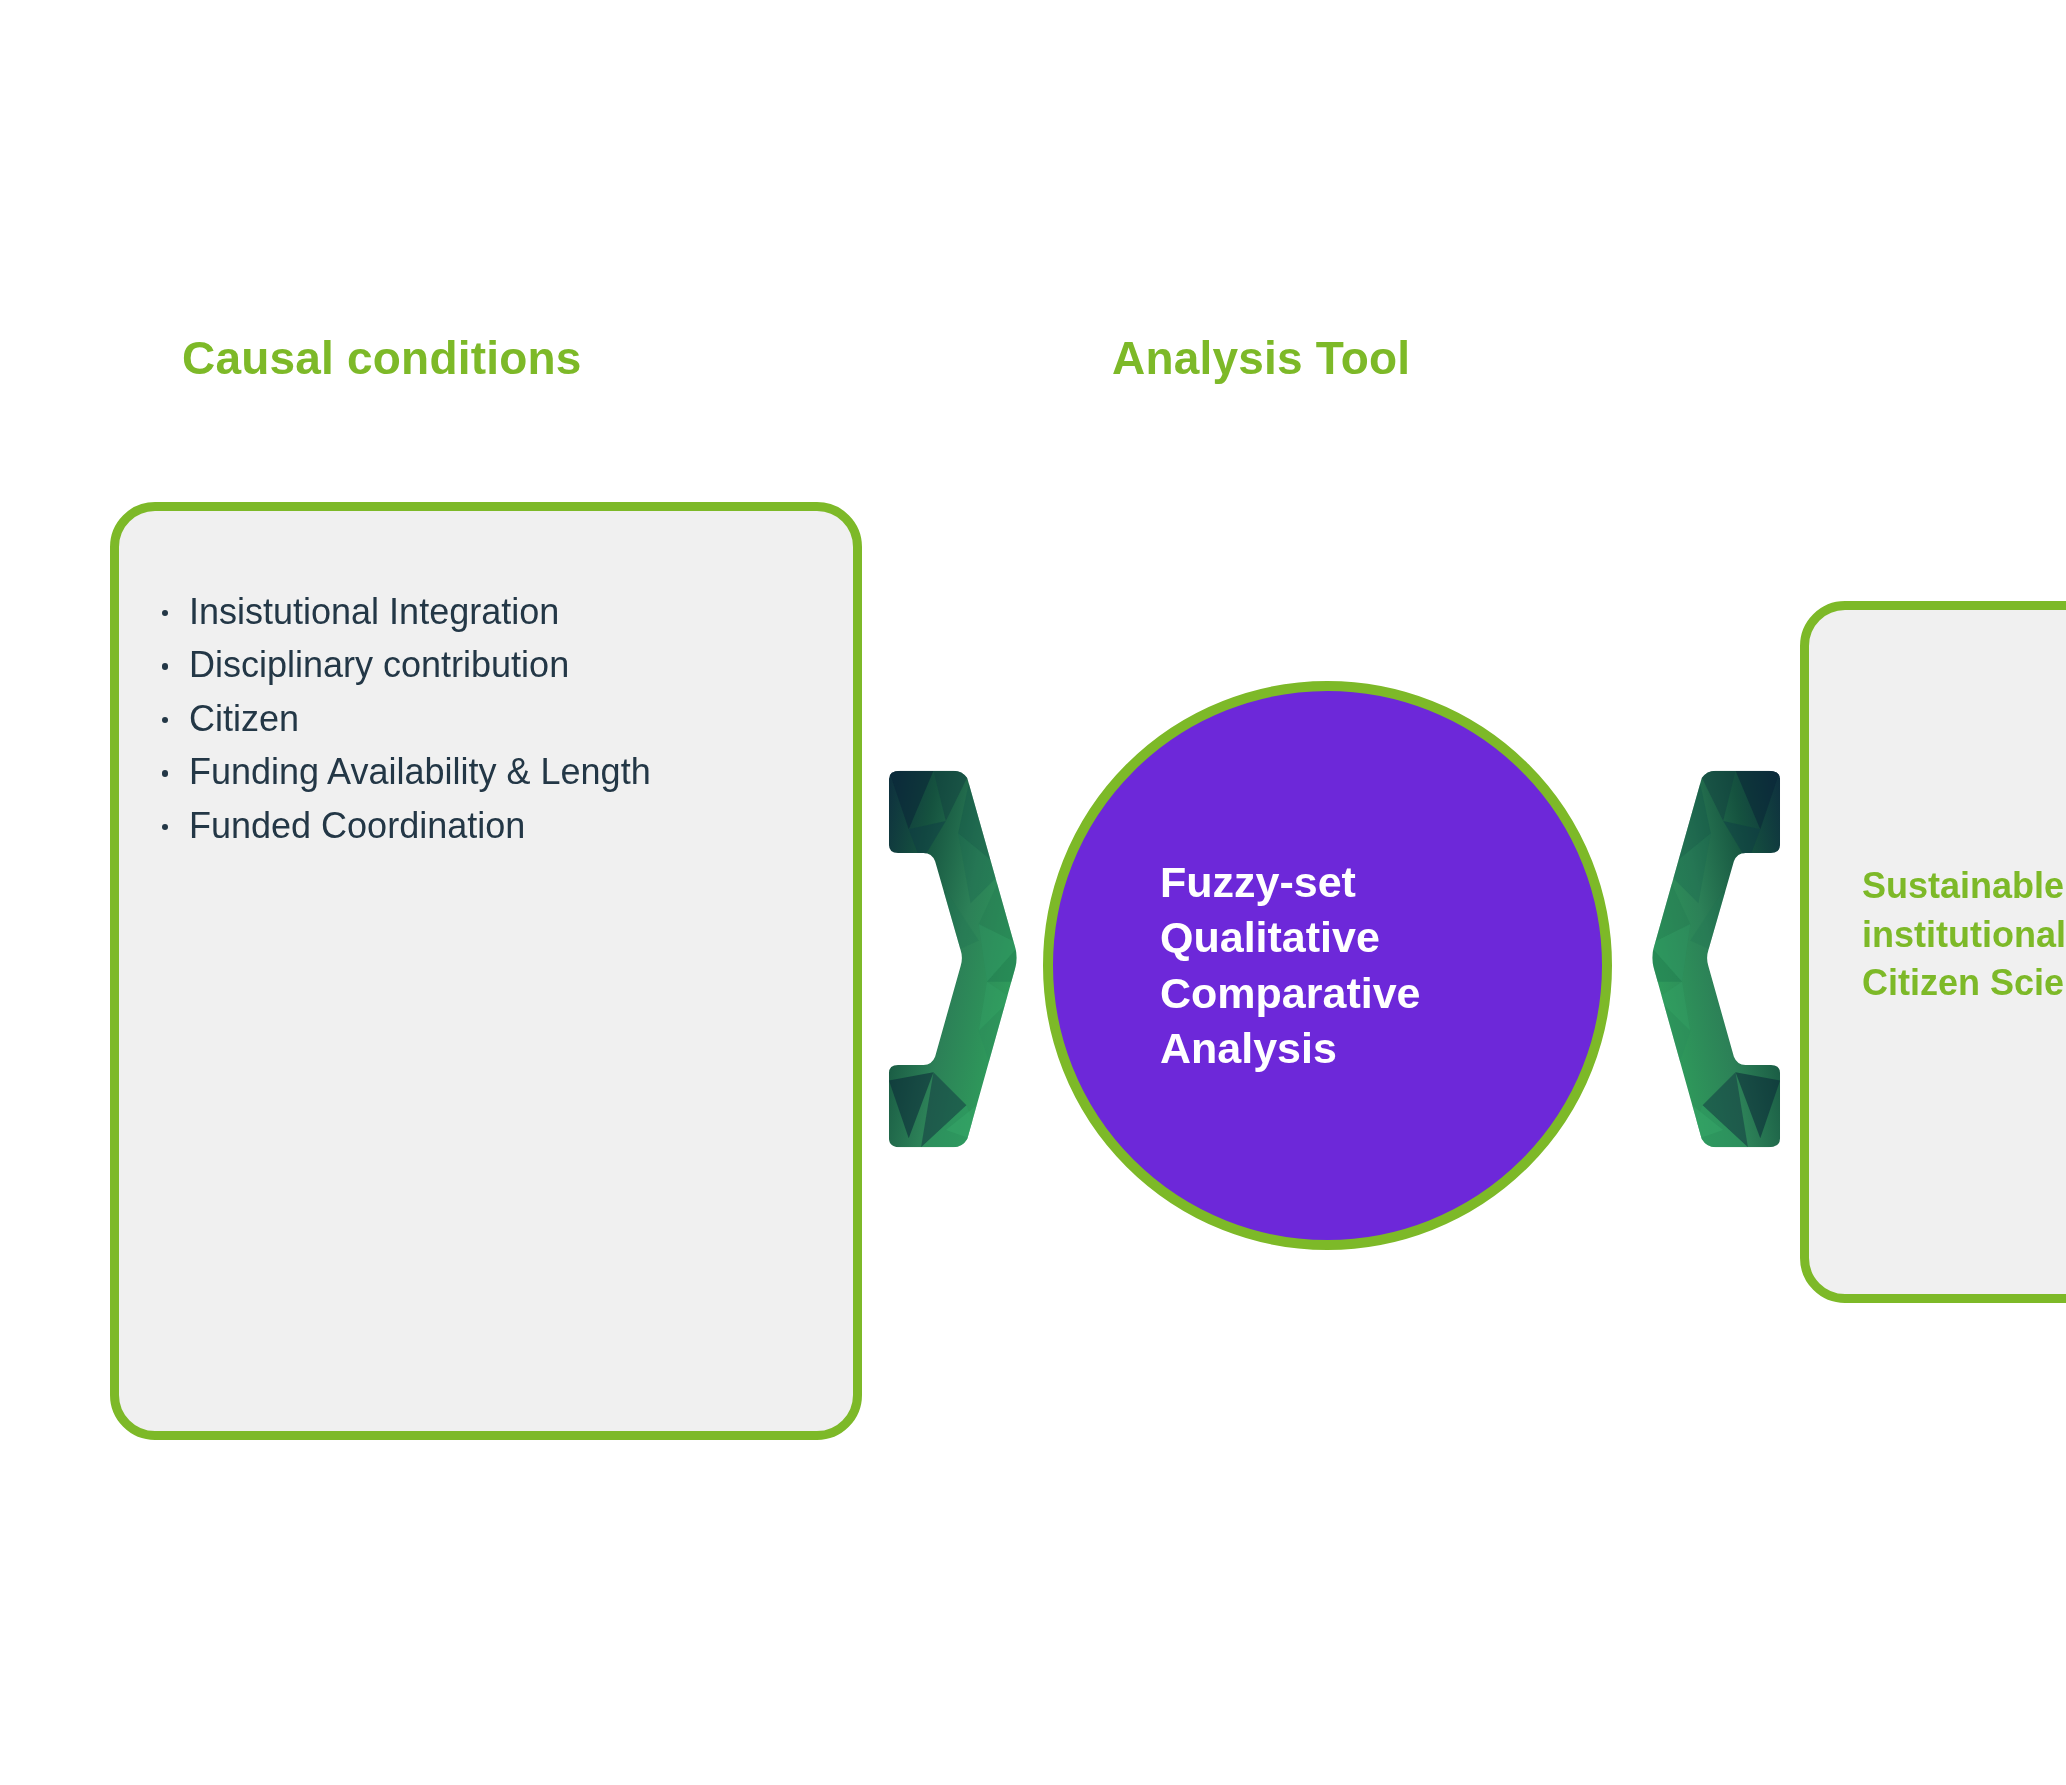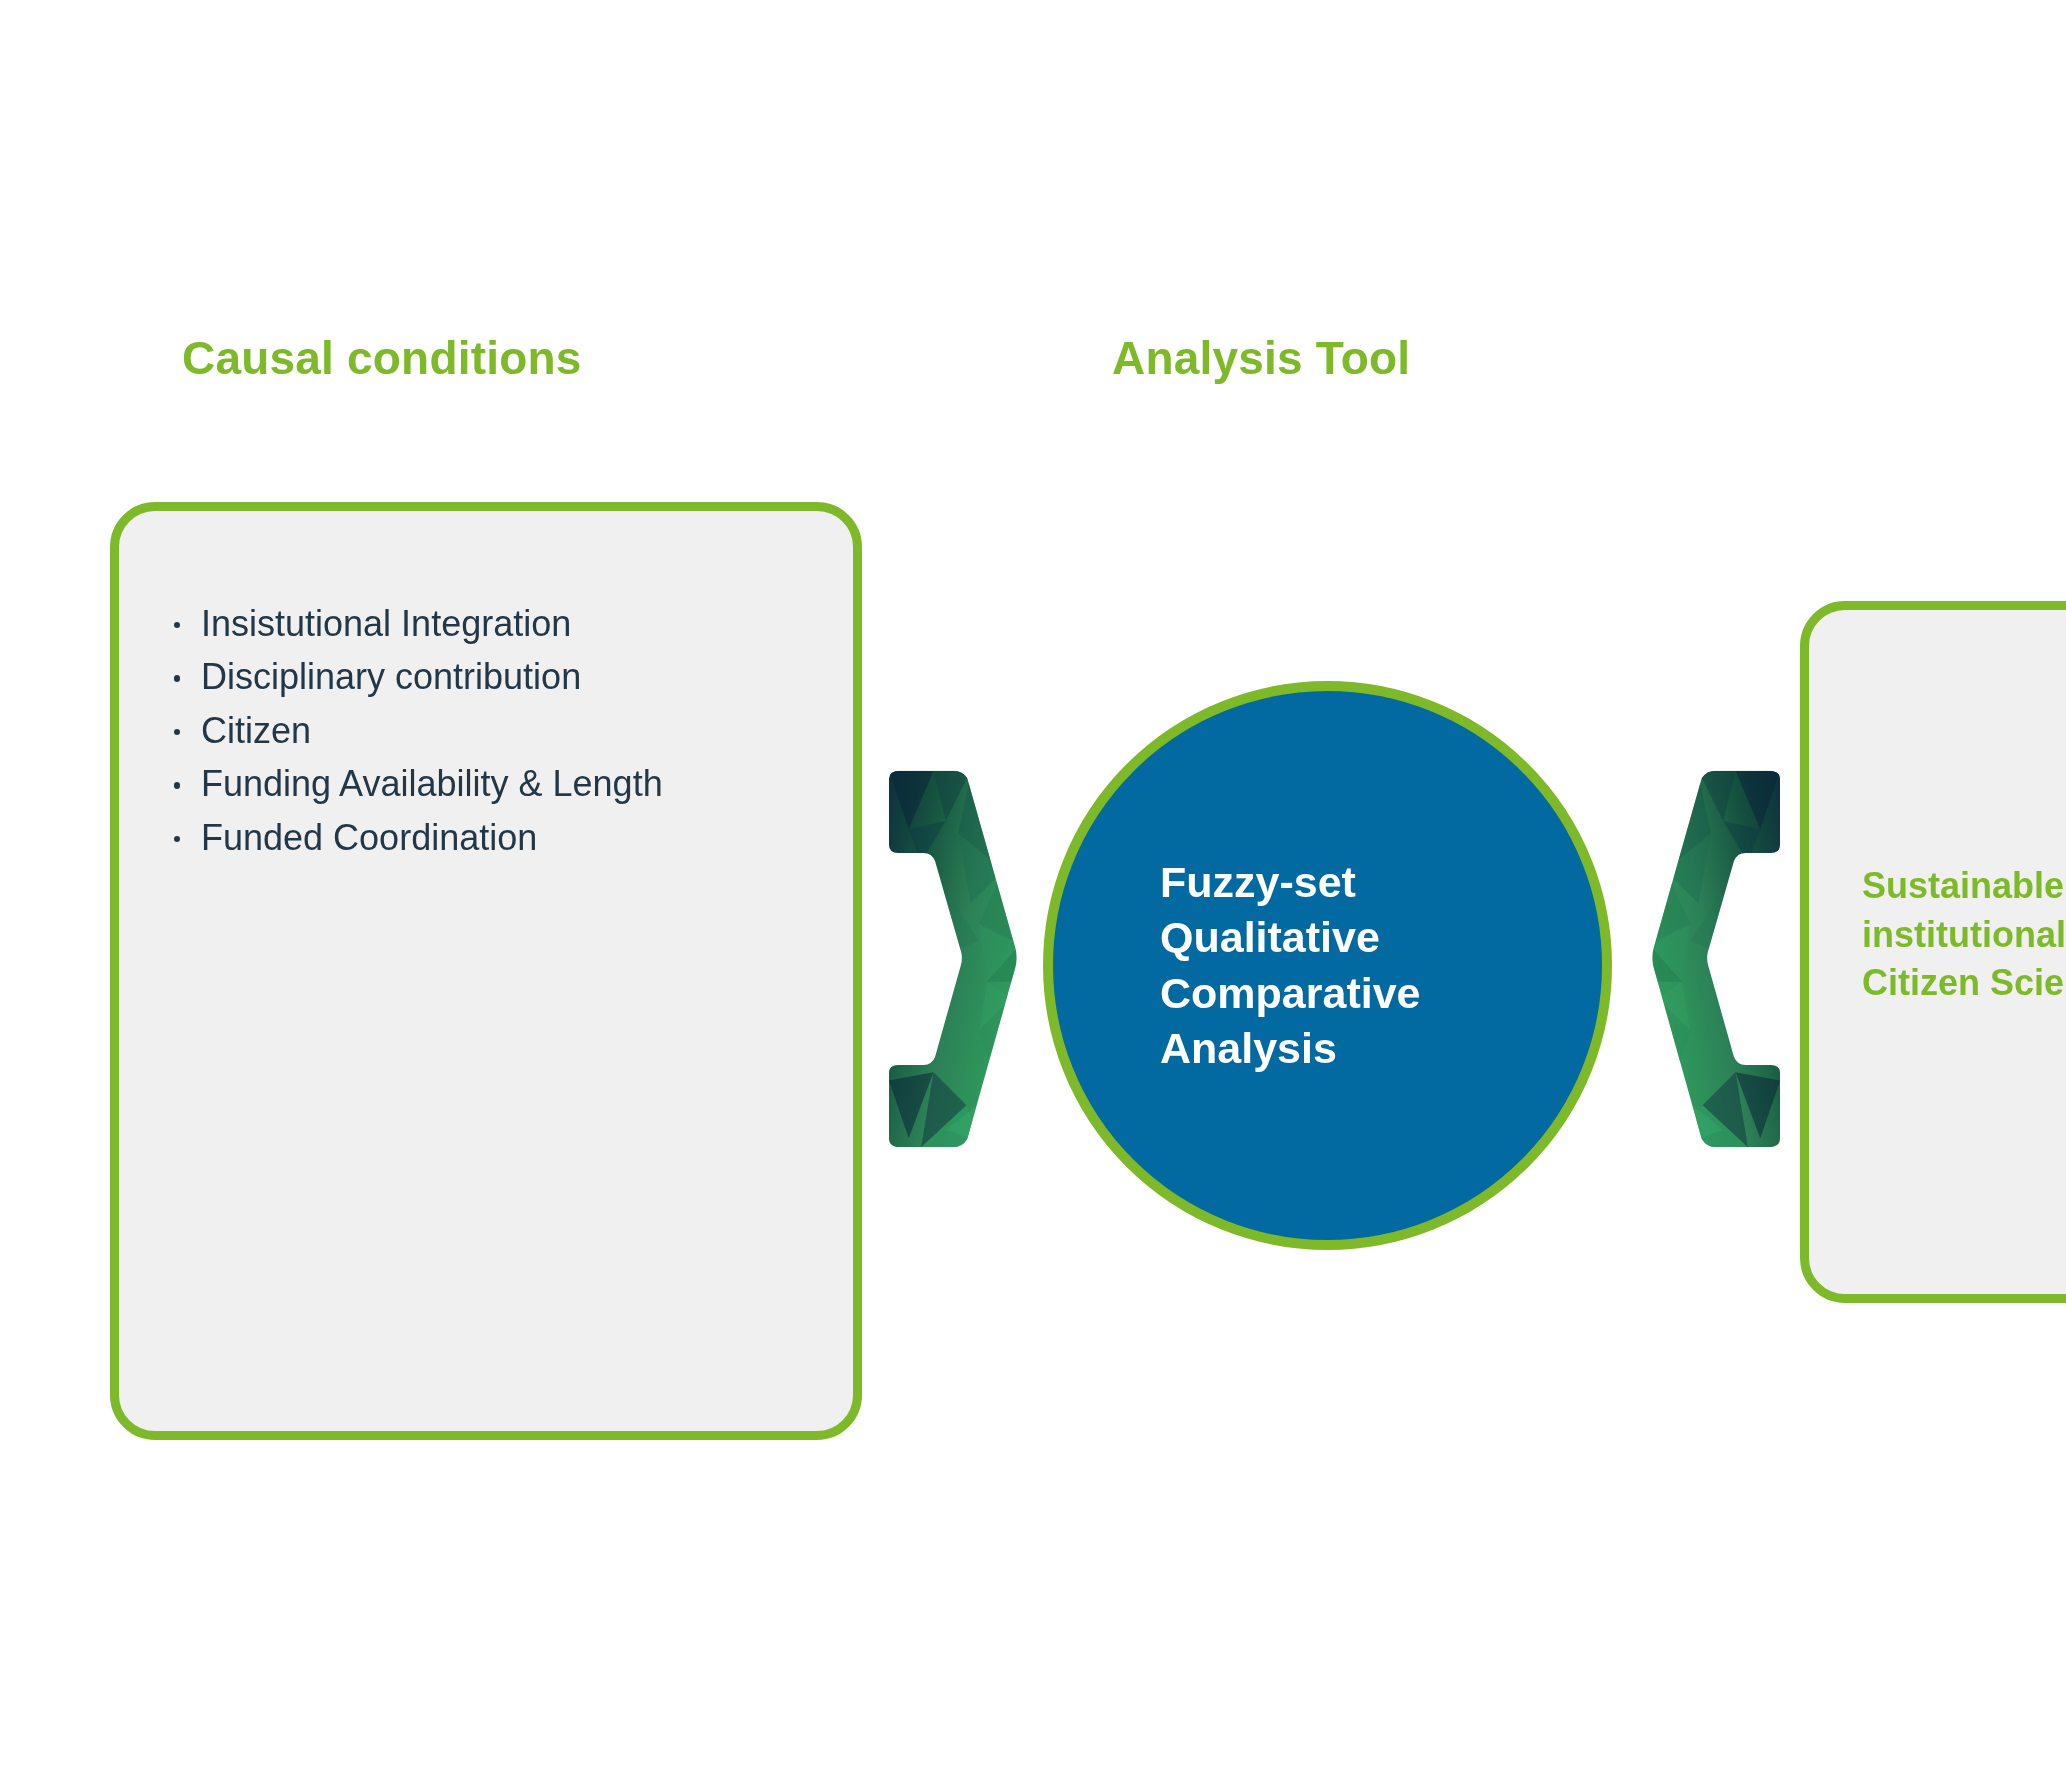--- a/index.html
+++ b/index.html
@@ -33,21 +33,21 @@
     border-radius:45px;
     box-sizing:border-box;
   }
   #panel-causal{left:110px;top:502px;width:752px;height:938px;}
   #panel-outcome{left:1800px;top:601px;width:1267px;height:702px;}
 
   
   .bullets{
     position:absolute;
     list-style:none;
-    margin:12px;padding:0;
+    margin:0;padding:0;
   }
   .bullets li{
     position:relative;
     color:#233746;
     font-size:36px;
     line-height:1.28;
     padding-left:30px;
     margin-bottom:7.4px;
     font-weight:normal;
   }
@@ -60,21 +60,21 @@
     background:#233746;
   }
   #list-causal{left:159px;top:589px;width:682px;}
 
   
   #tool-circle{
     position:absolute;
     left:1043px;top:681px;
     width:569px;height:569px;
     border-radius:50%;
-    background:#0369a1;
+    background:#6d28d9;
     border:10px solid #7DB928;
     box-sizing:border-box;
     display:flex;align-items:center;
   }
   #tool-circle-label{
     color:#ffffff;
     font-size:43px;
     font-weight:bold;
     line-height:1.28;
     margin-left:107px;

